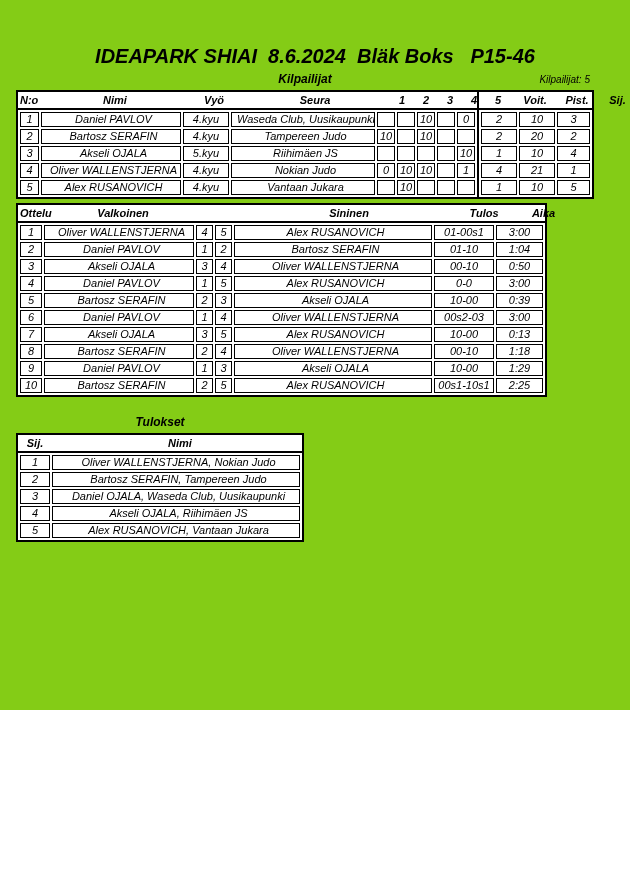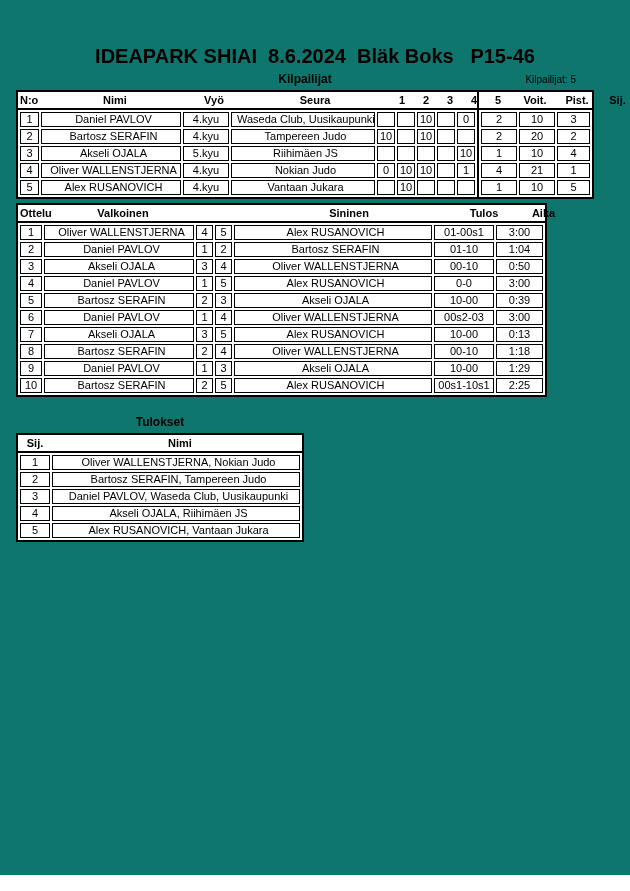--- a/index.html
+++ b/index.html
@@ -1,34 +1,34 @@
 <!DOCTYPE html>
 <html><head>
 <meta charset="utf-8">
 <style>
   * { box-sizing: border-box; }
   html, body { margin: 0; padding: 0; background: #ffffff; }
   .page {
-    width: 630px; height: 875px; background: #0f766e;
+    width: 630px; height: 710px; background: #84cc16;
     font-family: "Liberation Sans", "DejaVu Sans", sans-serif;
-    color: #000; overflow: hidden; position: relative;
+    color: #000; overflow: hidden; position: relative; font-style: italic;
   }
   .doc-title {
     margin-top: 44px; text-align: center;
     font-size: 20px; font-weight: bold; line-height: 24px; white-space: pre;
   }
   .content { margin-left: 16px; }
   .section { }
   .section-title {
     font-size: 12px; font-weight: bold; line-height: 14px;
     text-align: center; white-space: pre;
   }
   .kilp-head-row { position: relative; width: 578px; margin-top: 4px; }
   .count-label {
-    position: absolute; right: 18px; bottom: 0;
+    position: absolute; right: 4px; bottom: 0;
     font-size: 10px; font-weight: normal; line-height: 12px;
   }
   .tbl {
     border: 2px solid #000; background: #fff;
     padding: 0 2px 2px 2px; margin-top: 4px; position: relative;
   }
   .t1 { width: 578px; }
   .t2 { width: 531px; }
   .t3 { width: 288px; }
   .hrow {
@@ -294,21 +294,21 @@
         <div class="trow">
           <div class="cell t3c-place">1</div>
           <div class="cell la t3c-name">Oliver WALLENSTJERNA, Nokian Judo</div>
         </div>
         <div class="trow">
           <div class="cell t3c-place">2</div>
           <div class="cell la t3c-name">Bartosz SERAFIN, Tampereen Judo</div>
         </div>
         <div class="trow">
           <div class="cell t3c-place">3</div>
-          <div class="cell la t3c-name">Daniel PAVLOV, Waseda Club, Uusikaupunki</div>
+          <div class="cell la t3c-name">Daniel OJALA, Waseda Club, Uusikaupunki</div>
         </div>
         <div class="trow">
           <div class="cell t3c-place">4</div>
           <div class="cell la t3c-name">Akseli OJALA, Riihimäen JS</div>
         </div>
         <div class="trow">
           <div class="cell t3c-place">5</div>
           <div class="cell la t3c-name">Alex RUSANOVICH, Vantaan Jukara</div>
         </div>
       </div>

